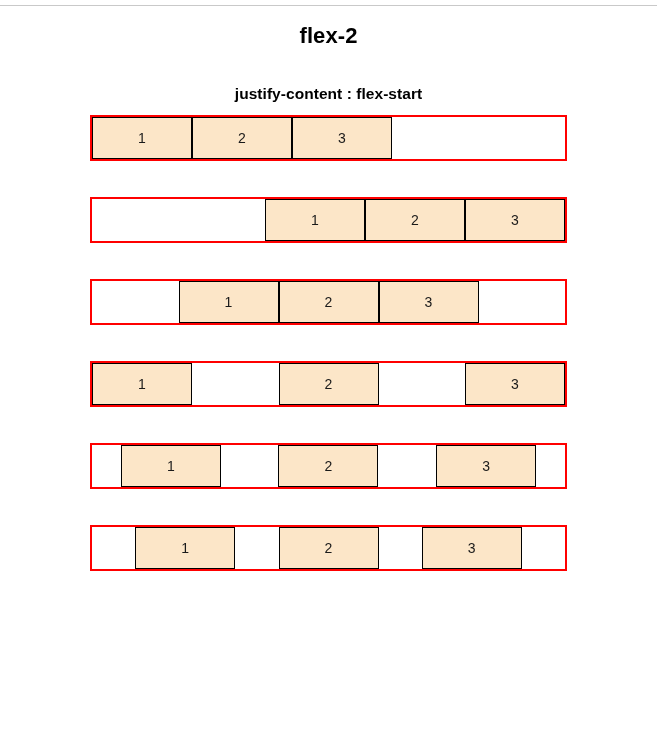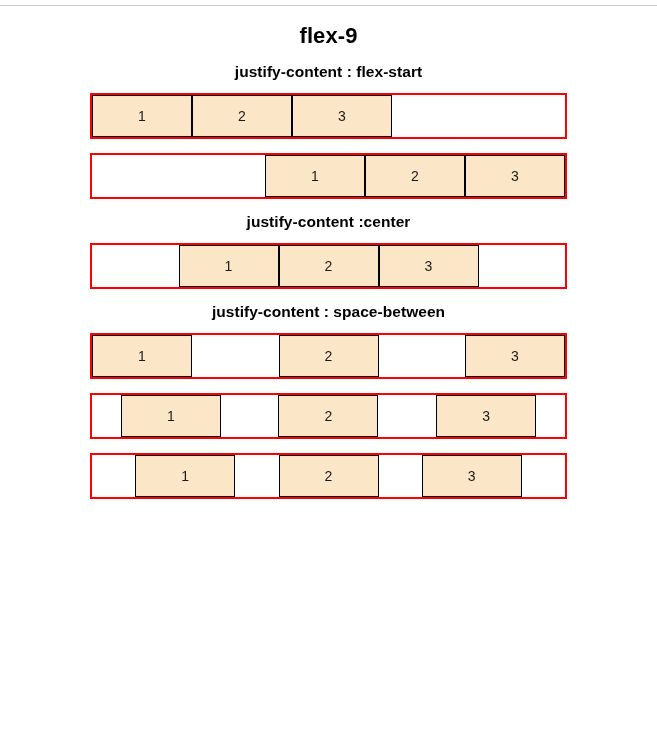--- a/index.html
+++ b/index.html
@@ -35,21 +35,21 @@
     text-align: center;
     font-size: 22px;
     font-weight: bold;
     color: #000000;
     margin: 0;
     padding-top: 16px;
     letter-spacing: 0.1px;
   }
 
   .section {
-    margin-top: 14px;
+    margin-top: 36px;
   }
 
   .section-heading {
     text-align: center;
     font-size: 15.5px;
     font-weight: bold;
     color: #000000;
     margin: 0 0 12px 0;
     letter-spacing: 0.05px;
   }
@@ -86,50 +86,48 @@
     font-family: "Liberation Sans", sans-serif;
   }
 </style>
 </head>
 <body>
 
 <div class="top-rule"></div>
 
 <div class="page">
 
-  <h1 class="page-title">flex-9</h1>
+  <h1 class="page-title">flex-2</h1>
 
   <div class="section">
     <div class="section-heading">justify-content : flex-start</div>
     <div class="flex-container jc-flex-start">
       <div class="flex-item">1</div>
       <div class="flex-item">2</div>
       <div class="flex-item">3</div>
     </div>
   </div>
 
   <div class="section">
     <div class="flex-container jc-flex-end">
       <div class="flex-item">1</div>
       <div class="flex-item">2</div>
       <div class="flex-item">3</div>
     </div>
   </div>
 
   <div class="section">
-    <div class="section-heading">justify-content :center</div>
     <div class="flex-container jc-center">
       <div class="flex-item">1</div>
       <div class="flex-item">2</div>
       <div class="flex-item">3</div>
     </div>
   </div>
 
   <div class="section">
-    <div class="section-heading">justify-content : space-between</div>
     <div class="flex-container jc-space-between">
       <div class="flex-item">1</div>
       <div class="flex-item">2</div>
       <div class="flex-item">3</div>
     </div>
   </div>
 
   <div class="section">
     <div class="flex-container jc-space-around">
       <div class="flex-item">1</div>

